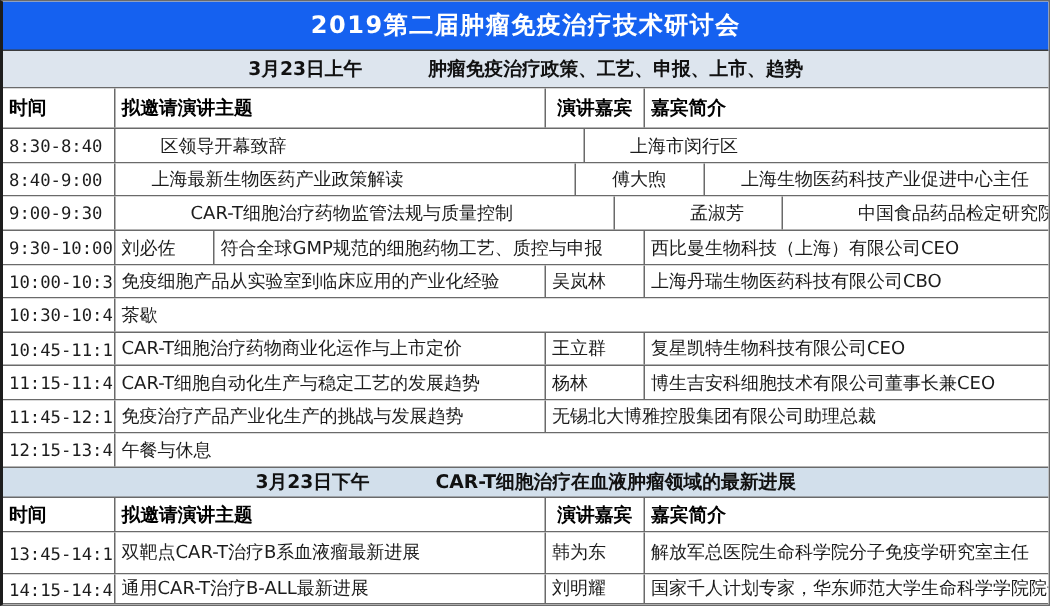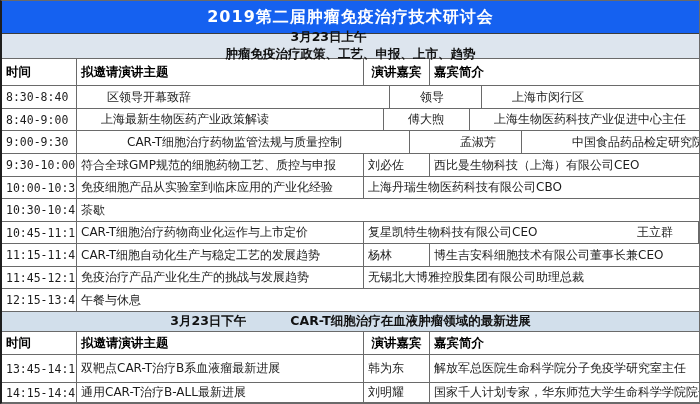--- a/index.html
+++ b/index.html
@@ -43,68 +43,68 @@
   .span-cell { flex:1; border-right:none; }
   .sliver { display:flex; height:3px; border-bottom:none; }
   .sliver .cell { padding:0; }
 </style>
 </head>
 <body>
 
 <div class="window">
   <div class="title-row" style="background: rgb(21, 97, 240); color: rgb(255, 255, 255);">2019第二届肿瘤免疫治疗技术研讨会</div>
   <div id="agenda">
-      <div class="section-row" style="height: 25px; background: rgb(221, 229, 238); flex-direction: column;">
+      <div class="section-row" style="height: 25px; background: rgb(221, 229, 238);">
         <span class="date">3月23日上午</span>
         <span>肿瘤免疫治疗政策、工艺、申报、上市、趋势</span>
       </div>
       <div class="grid-row hdr" style="height: 27px;">
         <div class="cell c-time">时间</div>
         <div class="cell c-subj">拟邀请演讲主题</div>
         <div class="cell c-spk">演讲嘉宾</div>
         <div class="cell c-bio">嘉宾简介</div>
       </div>
       <div class="grid-row" style="height: 23px; gap: 26px;">
         <div class="cell c-time">8:30-8:40</div>
         <div class="cell c-subj">区领导开幕致辞</div>
-        <div class="cell c-spk">领导</div>
         <div class="cell c-bio">上海市闵行区</div>
       </div>
       <div class="grid-row" style="height: 22px; gap: 20px;">
         <div class="cell c-time">8:40-9:00</div>
         <div class="cell c-subj">上海最新生物医药产业政策解读</div>
         <div class="cell c-spk">傅大煦</div>
         <div class="cell c-bio">上海生物医药科技产业促进中心主任</div>
       </div>
       <div class="grid-row" style="height: 23px; gap: 46px;">
         <div class="cell c-time">9:00-9:30</div>
         <div class="cell c-subj">CAR-T细胞治疗药物监管法规与质量控制</div>
         <div class="cell c-spk">孟淑芳</div>
         <div class="cell c-bio">中国食品药品检定研究院研究员</div>
       </div>
       <div class="grid-row" style="height: 23px;">
         <div class="cell c-time">9:30-10:00</div>
+        <div class="cell c-spk">刘必佐</div>
         <div class="cell c-subj">符合全球GMP规范的细胞药物工艺、质控与申报</div>
-        <div class="cell c-spk">刘必佐</div>
         <div class="cell c-bio">西比曼生物科技（上海）有限公司CEO</div>
       </div>
       <div class="grid-row" style="height: 22px;">
         <div class="cell c-time">10:00-10:30</div>
         <div class="cell c-subj">免疫细胞产品从实验室到临床应用的产业化经验</div>
+        <div class="cell c-spk">吴岚林</div>
         <div class="cell c-bio">上海丹瑞生物医药科技有限公司CBO</div>
       </div>
       <div class="grid-row" style="height: 23px;">
         <div class="cell c-time">10:30-10:45</div>
         <div class="cell span-cell">茶歇</div>
       </div>
       <div class="grid-row" style="height: 22px;">
         <div class="cell c-time">10:45-11:15</div>
         <div class="cell c-subj">CAR-T细胞治疗药物商业化运作与上市定价</div>
+        <div class="cell c-spk">王立群</div>
         <div class="cell c-bio">复星凯特生物科技有限公司CEO</div>
-        <div class="cell c-spk">王立群</div>
       </div>
       <div class="grid-row" style="height: 23px;">
         <div class="cell c-time">11:15-11:45</div>
         <div class="cell c-subj">CAR-T细胞自动化生产与稳定工艺的发展趋势</div>
         <div class="cell c-spk">杨林</div>
         <div class="cell c-bio">博生吉安科细胞技术有限公司董事长兼CEO</div>
       </div>
       <div class="grid-row" style="height: 22px;">
         <div class="cell c-time">11:45-12:15</div>
         <div class="cell c-subj">免疫治疗产品产业化生产的挑战与发展趋势</div>

